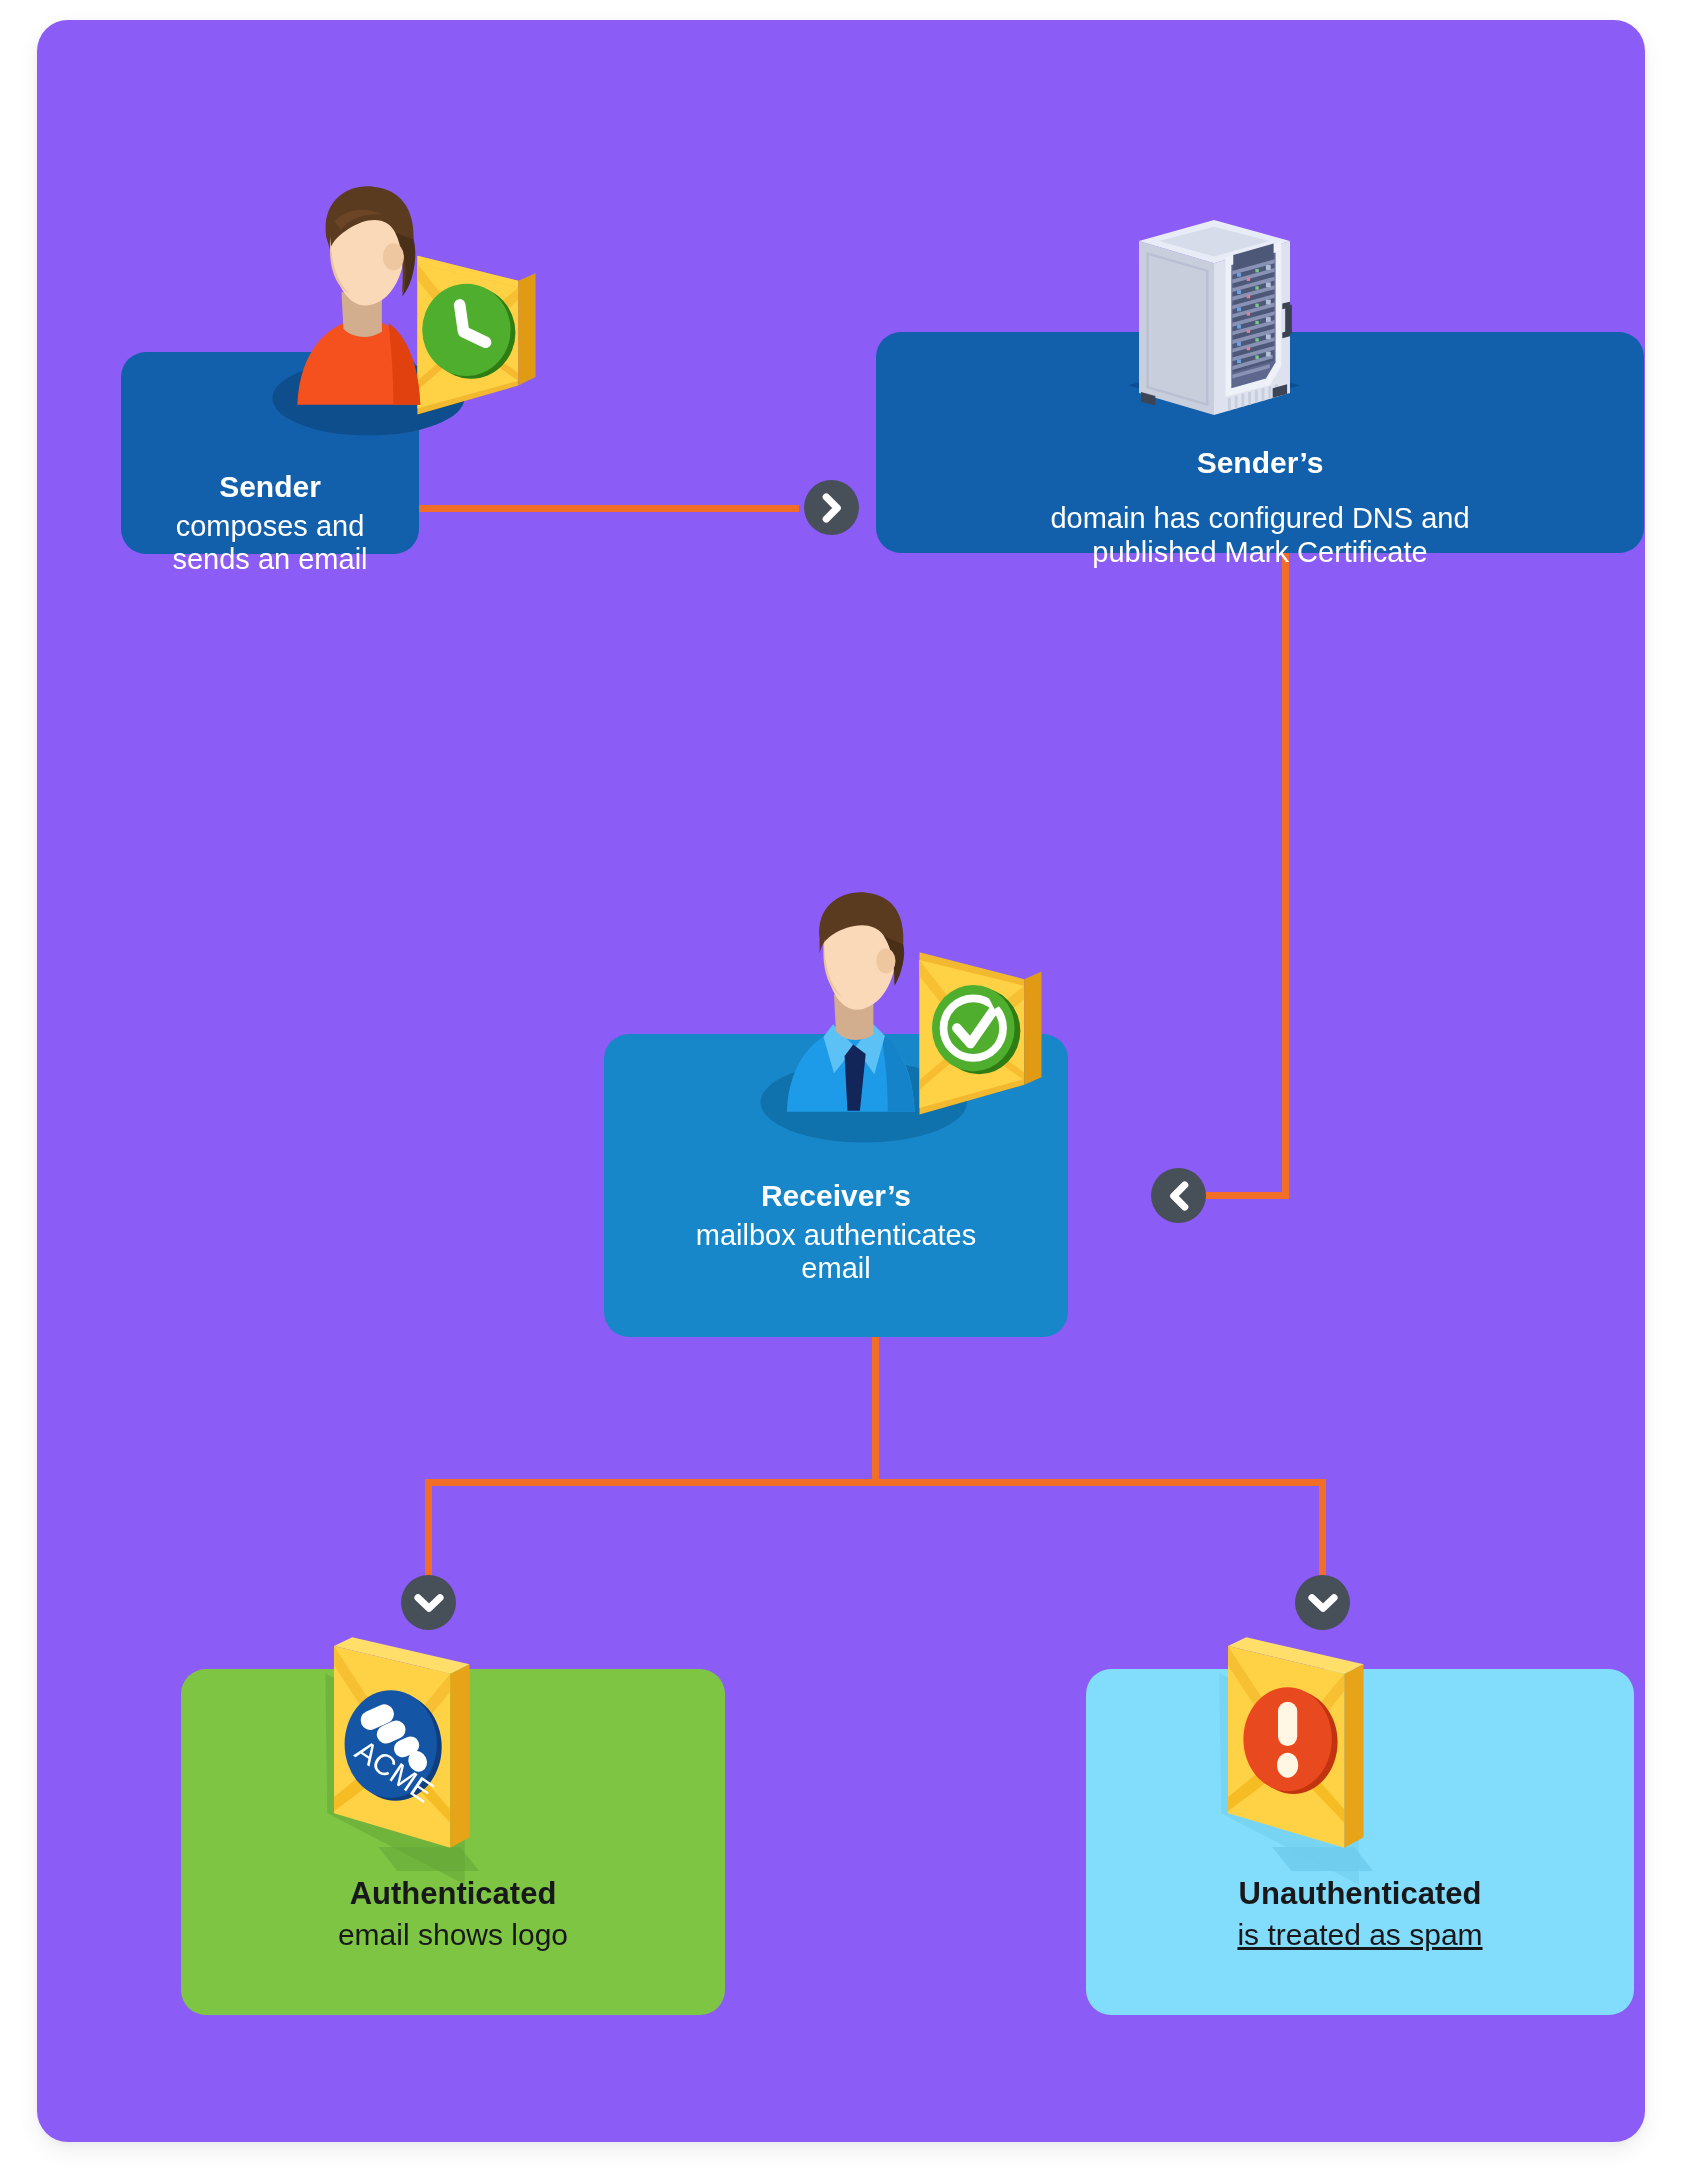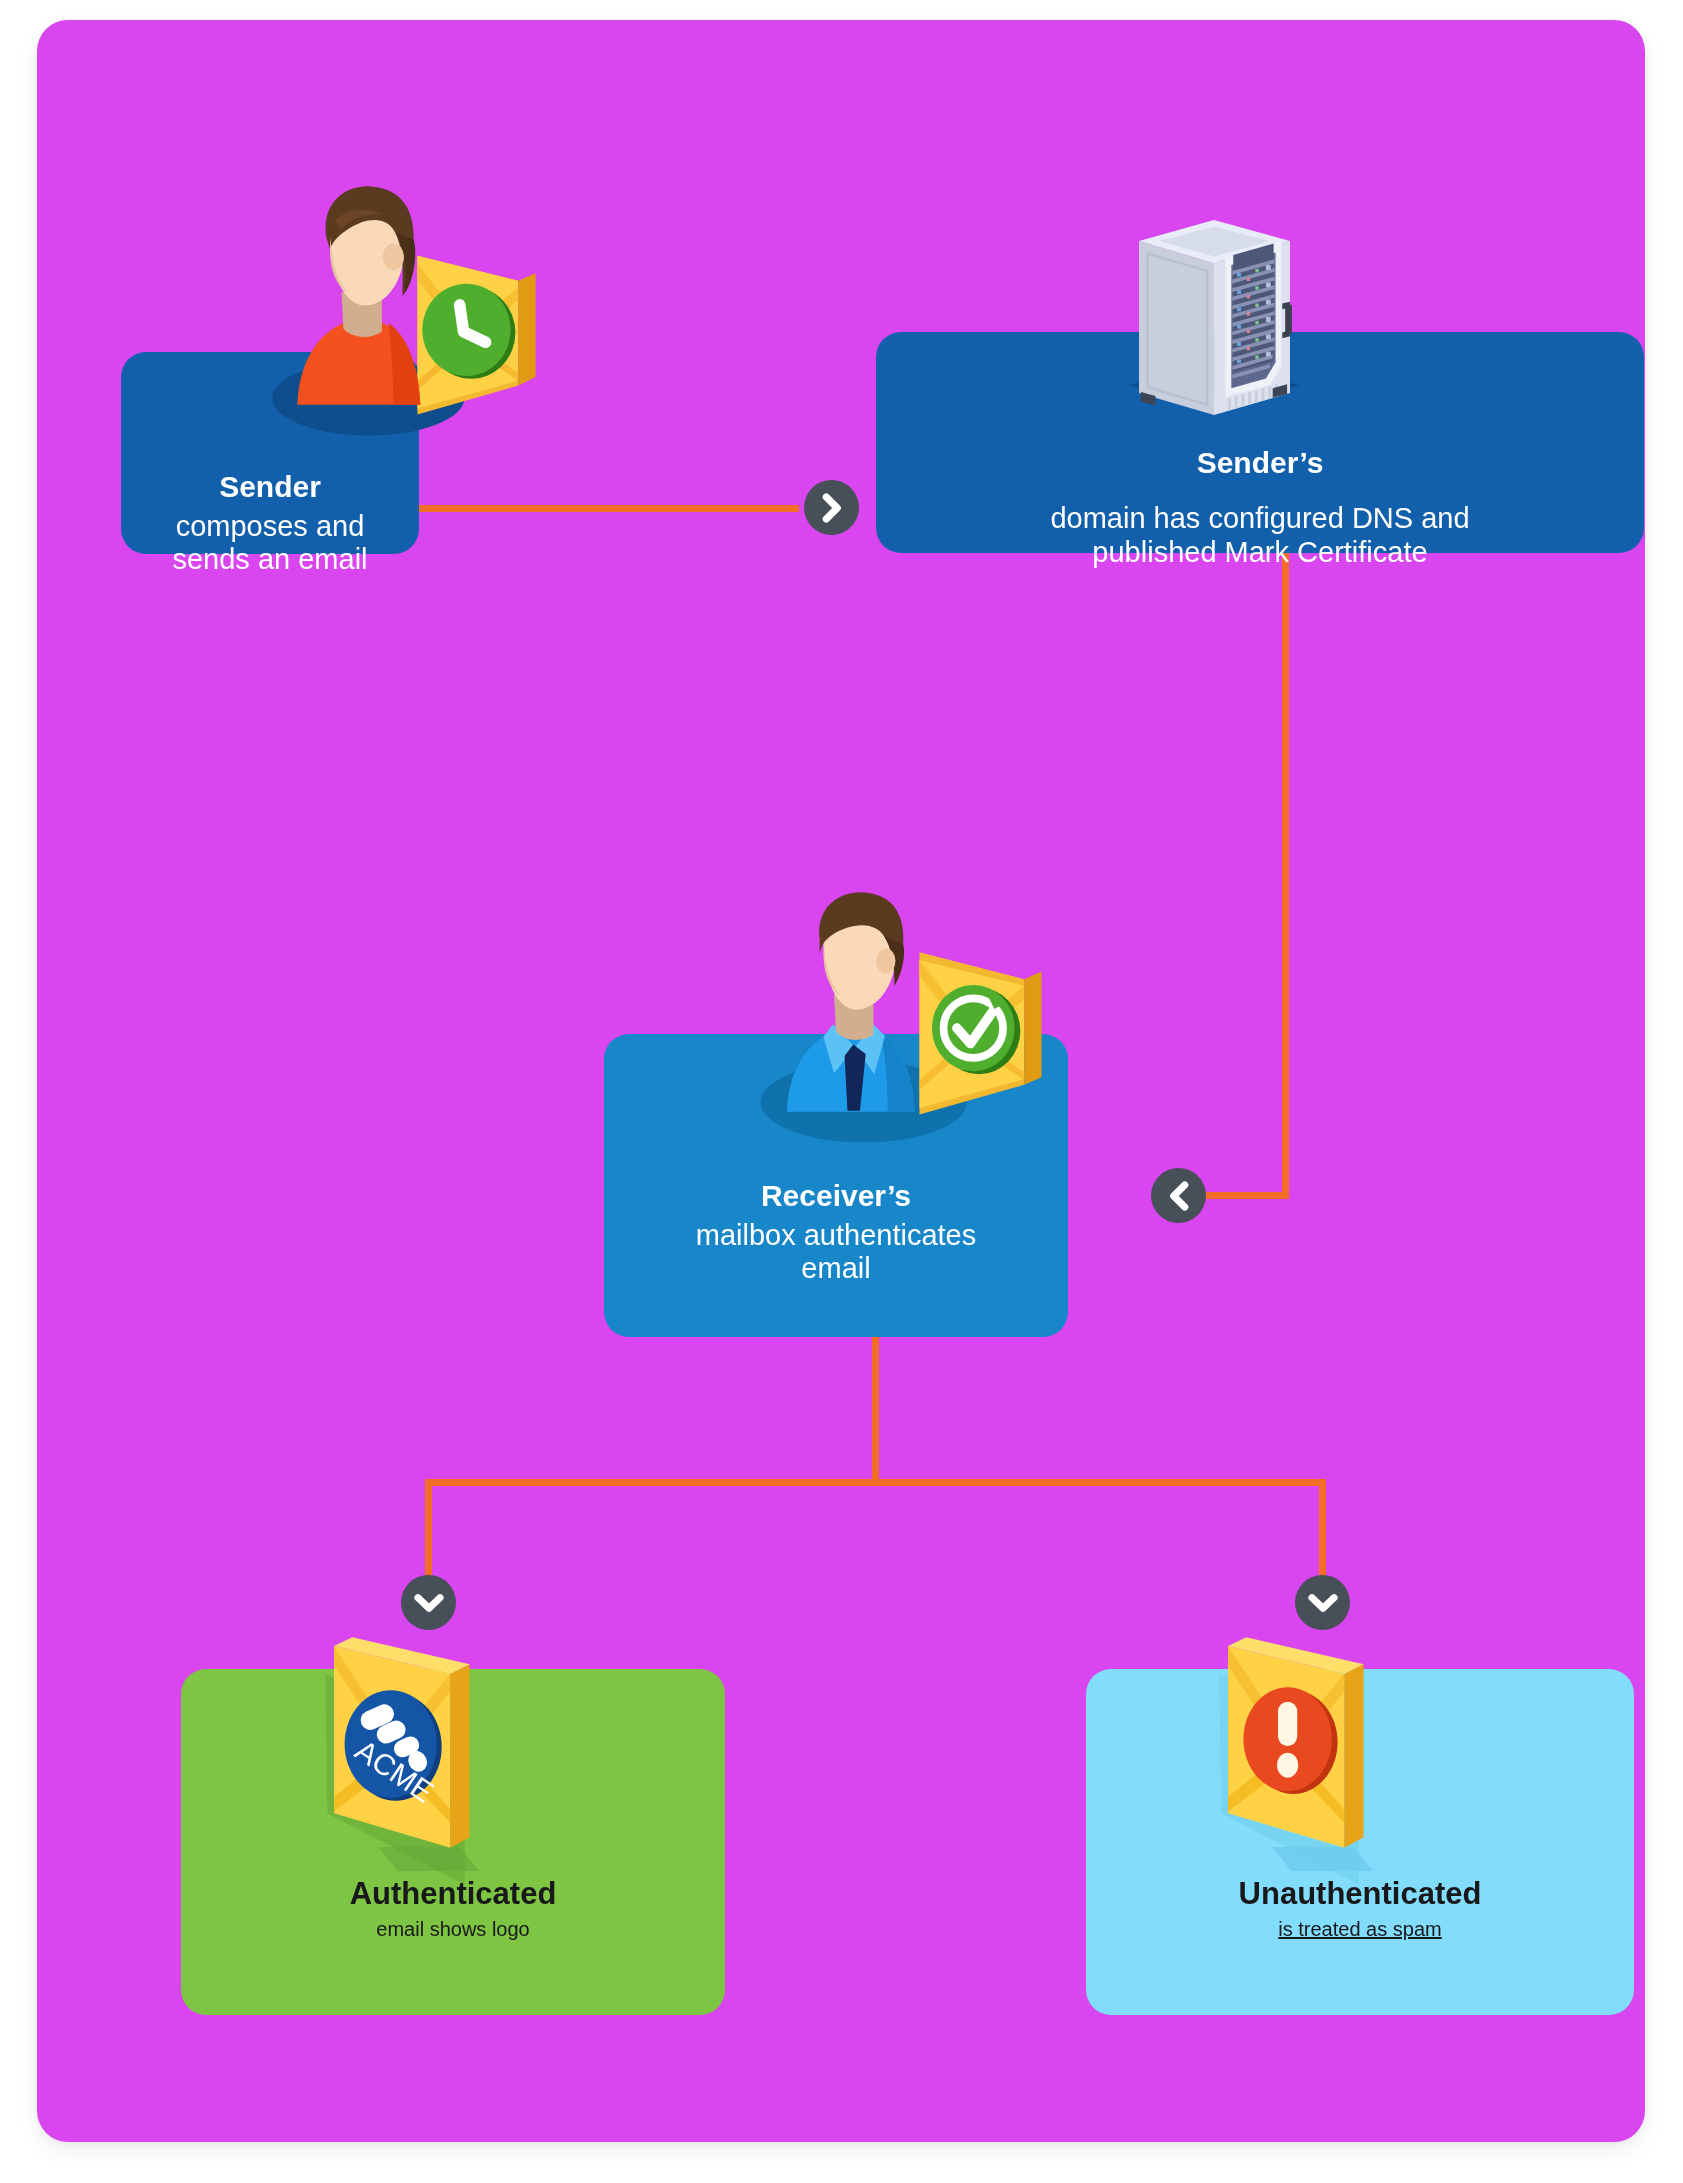--- a/index.html
+++ b/index.html
@@ -2,21 +2,21 @@
 <html style="font-size:7.7px"><head>
 <meta charset="utf-8">
 <style>
   html,body{margin:0;padding:0;background:#ffffff;}
   body{
     width:1683px;height:2183px;position:relative;overflow:hidden;
     font-family:"Liberation Sans","DejaVu Sans",sans-serif;
   }
   .card{
     position:absolute;left:37px;top:20px;width:1608px;height:2122px;
-    background:#d946ef;border-radius:31px;
+    background:#8b5cf6;border-radius:31px;
     box-shadow:0 8.7px 22px rgba(0,0,0,0.065), 0 1.9px 6.7px rgba(0,0,0,0.04);
   }
   .stage{position:absolute;inset:0;}
 
   
   .conn{position:absolute;background:#F26D26;}
   .circ{
     position:absolute;border-radius:50%;background:#474F58;
     display:flex;align-items:center;justify-content:center;
   }
@@ -42,21 +42,21 @@
 
   .pad-sender   {padding-top:120px;}
   .pad-domain   {padding-top:116px;}
   .pad-receiver {padding-top:147px;}
   .pad-auth     {padding-top:209px;}
   .pad-unauth   {padding-top:209px;}
 
   .ttl-lg{font-size:30px;}
   .sub-lg{font-size:29px;}
   .ttl-xl{font-size:31px;}
-  .sub-xl{font-size:20px;}
+  .sub-xl{font-size:30px;}
 
   
   .art{position:absolute;pointer-events:none;}
 </style>
 </head>
 <body>
 
 <div class="card">
 <div class="stage">
 

